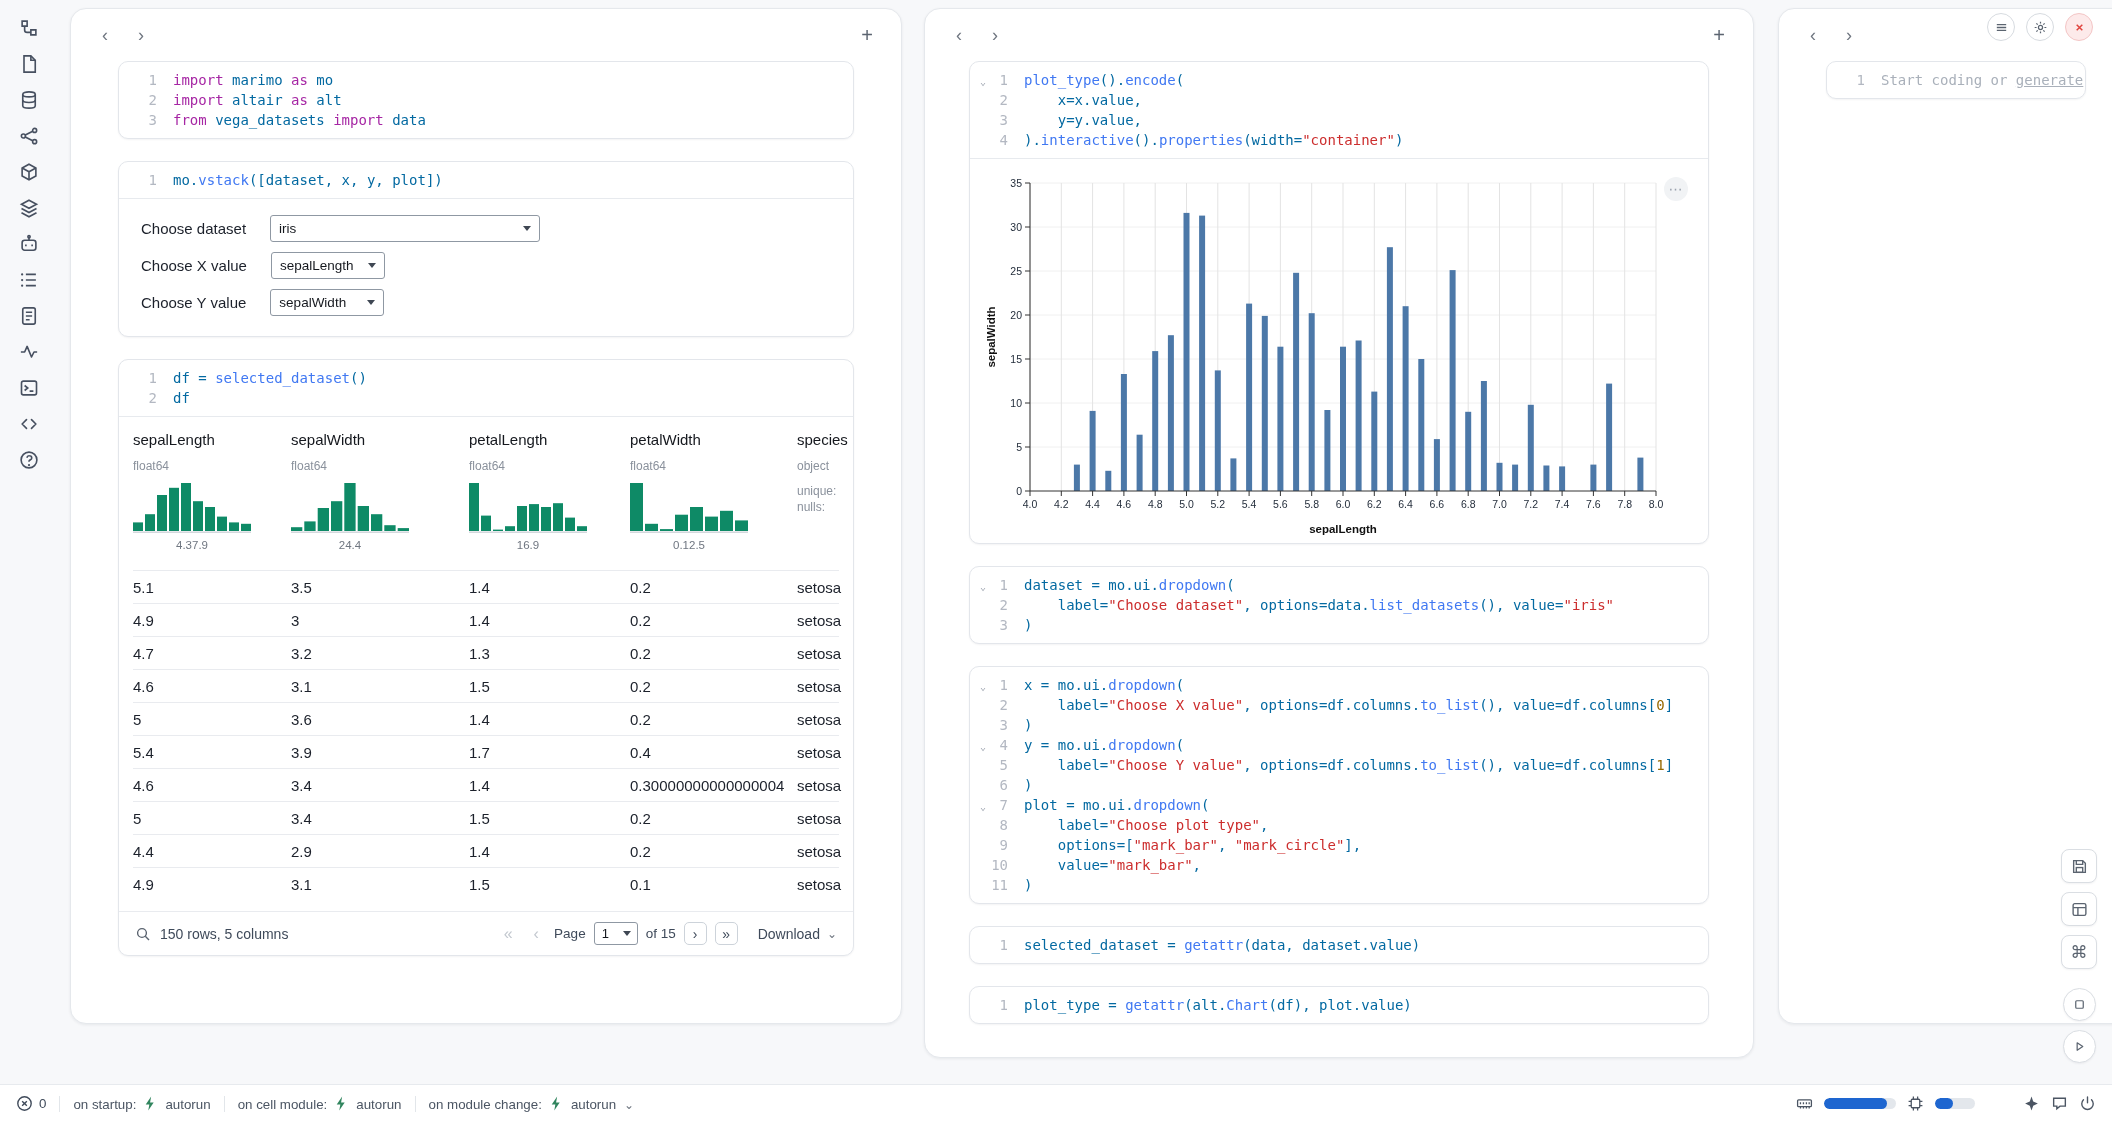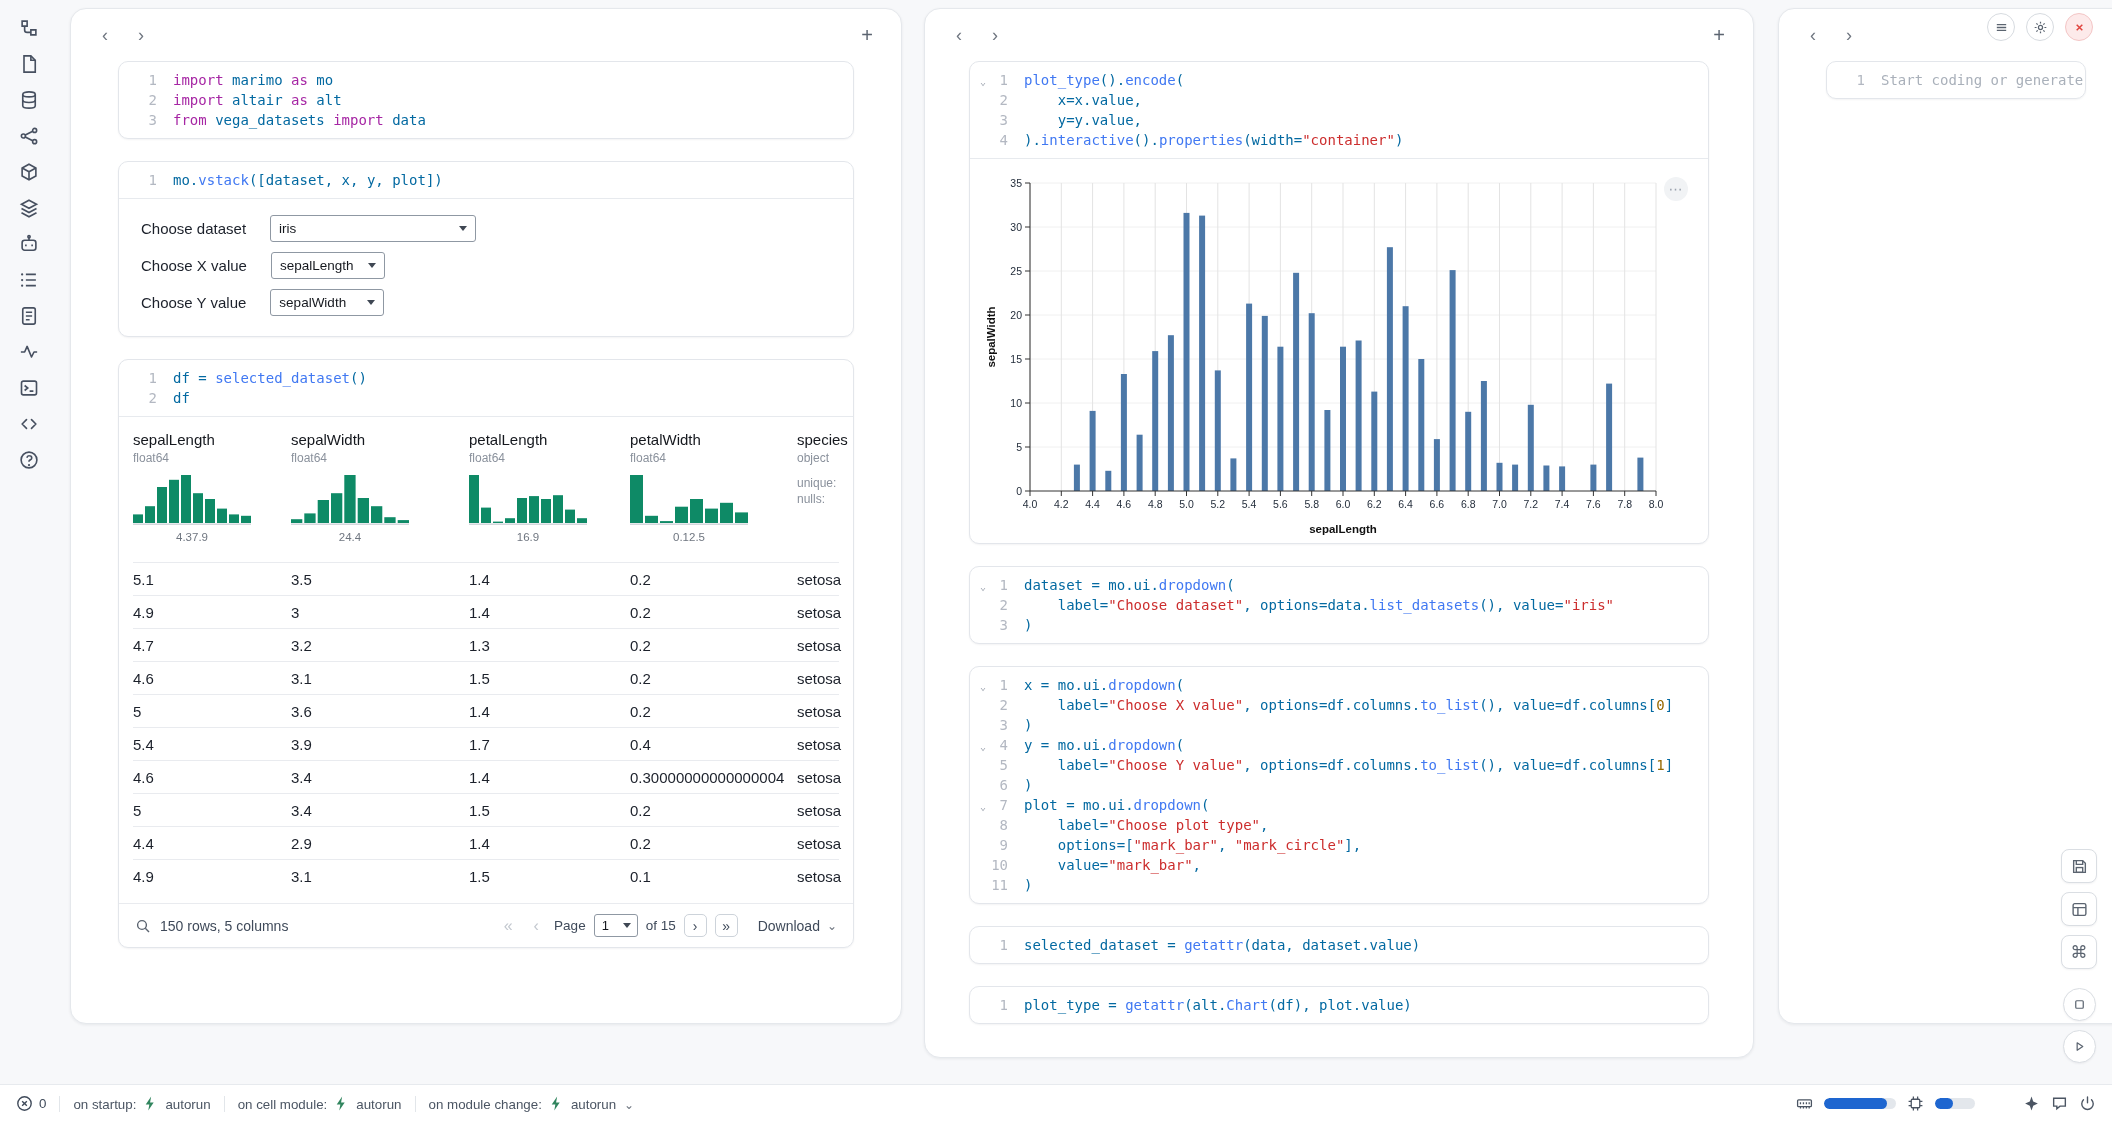--- a/index.html
+++ b/index.html
@@ -41,29 +41,29 @@
 .cell-output{border-top:1px solid #e7eaee}
 
 
 .form{padding:16px 22px 18px}
 .form-row{display:flex;align-items:center;margin-bottom:10px}
 .form-row:last-child{margin-bottom:2px}
 .form-label{font-size:15px;color:#1c212b;margin-right:24px;min-width:100px}
 .sel{position:relative;display:inline-block}
 .sel select{appearance:none;-webkit-appearance:none;border:1px solid #8f98a3;border-radius:3px;background:#fff;font-size:13.5px;font-family:"Liberation Sans",sans-serif;padding:3px 24px 3px 8px;height:27px;color:#15181e;cursor:pointer}
 .sel::after{content:"";position:absolute;right:9px;top:11px;border-left:4px solid transparent;border-right:4px solid transparent;border-top:5px solid #3f4753;pointer-events:none}
-.sel-lg select{width:206px}.sel-sm select{width:114px}.sel-md select{width:106px}
+.sel-lg select{width:270px}.sel-sm select{width:114px}.sel-md select{width:106px}
 
 
 .table-output{font-size:15px}
 .t-row{display:grid;grid-template-columns:158px 178px 161px 167px 150px}
 .t-head{padding:14px 14px 8px;overflow:hidden}
 .t-col{overflow:hidden;white-space:nowrap}
 .t-name{color:#15181e}
-.t-type{font-size:12px;color:#8a919c;margin-top:3px}
+.t-type{font-size:12px;color:#8a919c;margin-top:11px}
 .t-hist{margin-top:10px}
 .t-range{display:flex;justify-content:center;width:118px;font-size:11.5px;color:#6f7680;margin-top:4px}
 .t-stats{margin-top:10px;font-size:12px;color:#8a919c;line-height:16px}
 .t-body{padding:11px 14px;overflow:hidden}
 .t-datarow{height:33px;align-items:center;border-top:1px solid #e9ebef}
 .t-cell{overflow:hidden;white-space:nowrap;color:#1c212b}
 .t-foot{display:flex;align-items:center;border-top:1px solid #e9ebef;padding:10px 16px;color:#3f4a5a;font-size:14px}
 .t-foot .summary{margin-left:9px}
 .pager{margin-left:auto;display:flex;align-items:center;gap:8px}
 .pg-ghost{color:#c3c8cf;font-size:16px;background:none;border:none;width:20px;cursor:default}
@@ -73,21 +73,21 @@
 .page-sel::after{top:9px;right:7px}
 .download{margin-left:20px;display:flex;align-items:center;gap:5px;font-size:14px;color:#3f4a5a;font-weight:500;cursor:pointer;background:none;border:none}
 .search-ic{color:#5b6470}
 
 
 .chart-output{position:relative;padding:14px 8px 4px 12px}
 .vega-menu{position:absolute;top:18px;right:20px;width:24px;height:24px;border:none;border-radius:50%;background:#f1f3f5;color:#9aa1ad;display:flex;align-items:center;justify-content:center;font-size:14px;letter-spacing:1px;cursor:pointer}
 
 
 .ph{color:#a9b0ba}
-.ph-link{cursor:pointer}
+.ph-link{text-decoration:underline;cursor:pointer}
 
 
 .float-btns{position:absolute;right:15px;top:849px;display:flex;flex-direction:column;align-items:center;gap:9px;z-index:6}
 .sq-btn{width:36px;height:34px;border:1px solid #dadee3;border-radius:8px;background:#fff;color:#5b6470;display:flex;align-items:center;justify-content:center;box-shadow:0 1px 2px rgba(16,24,40,.05);cursor:pointer}
 .sq-btn svg{width:17px;height:17px}
 .cmd-glyph{font-size:17px;color:#5b6470}
 .rd-btn{width:33px;height:33px;border-radius:50%;border:1px solid #dadee3;background:#fff;color:#5b6470;display:flex;align-items:center;justify-content:center;box-shadow:0 1px 2px rgba(16,24,40,.05);cursor:pointer}
 .rd-btn svg{width:15px;height:15px}
 .rd-btn.first{margin-top:10px}
 

